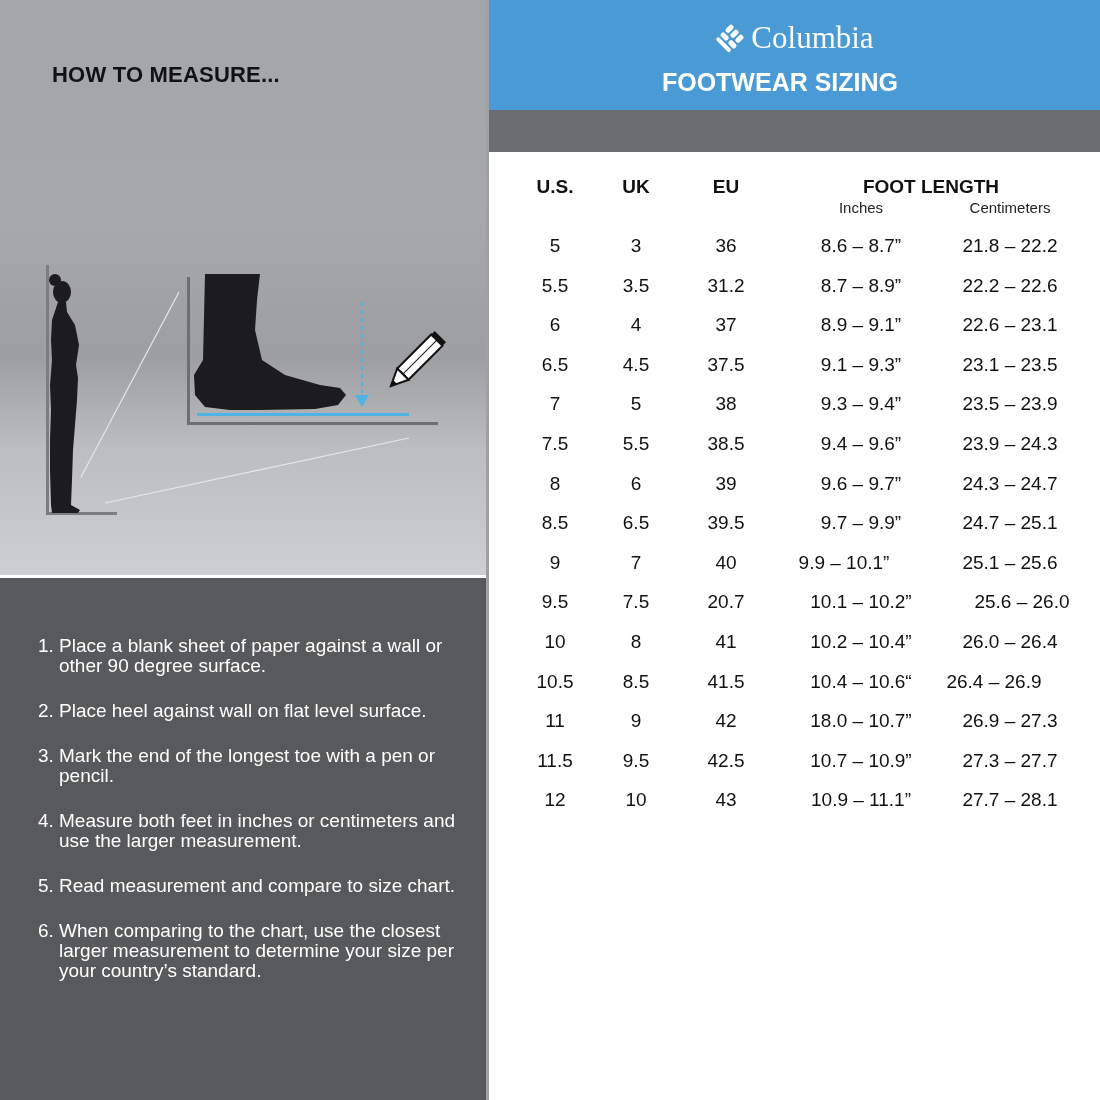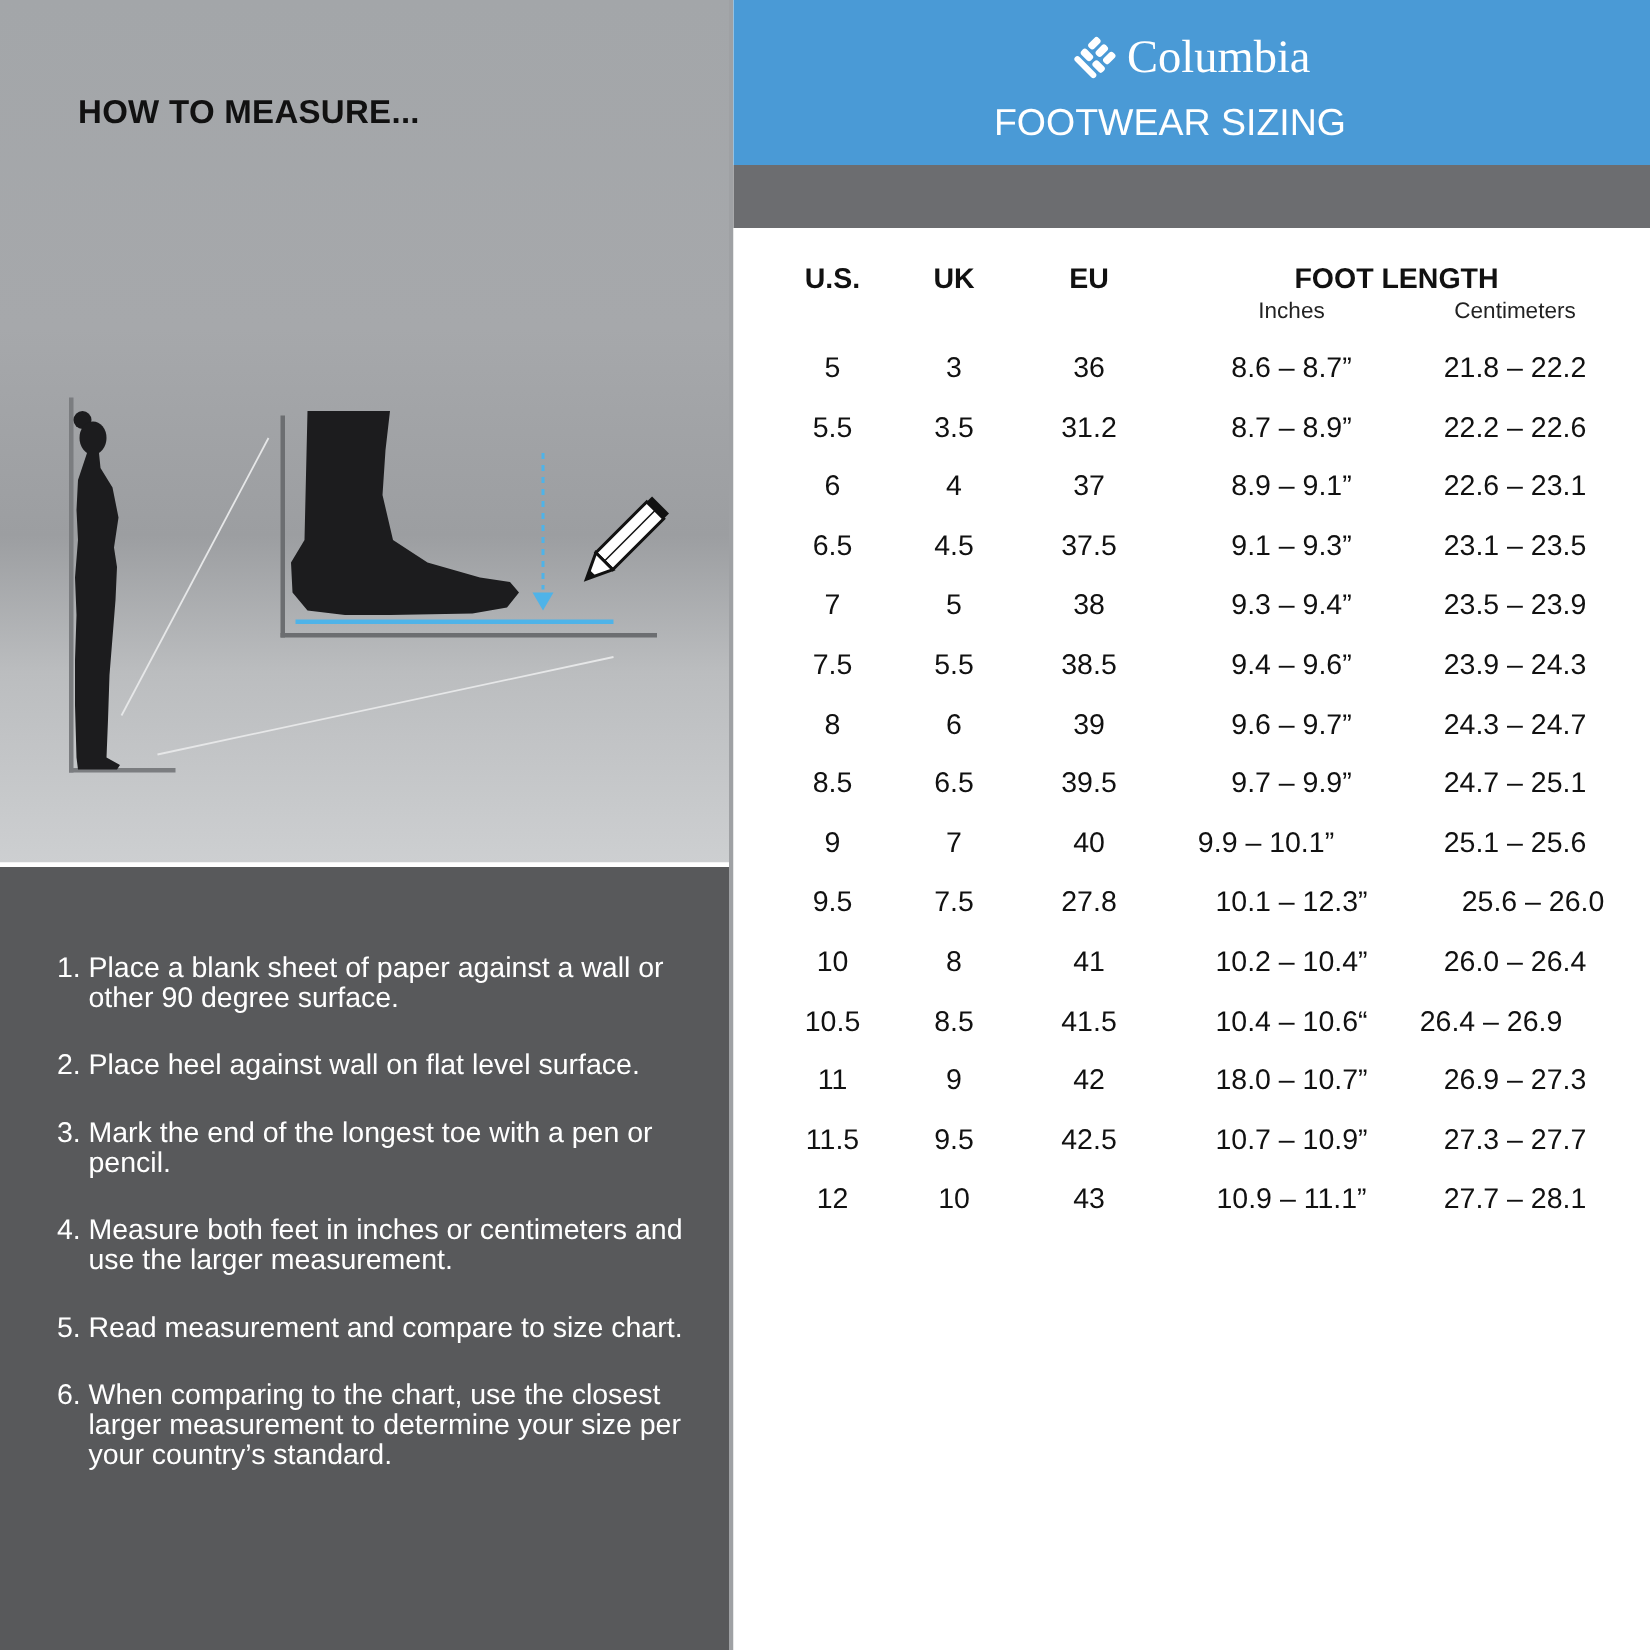--- a/index.html
+++ b/index.html
@@ -36,21 +36,21 @@
   .brand-bar {
     position: absolute; left: 0; top: 0; width: 611px; height: 110px; background: #4a9ad6;
   }
   .brand-logo {
     position: absolute; left: 0; top: 20px; width: 611px; text-align: center; color: #fff;
     display: flex; justify-content: center; align-items: center; gap: 4px;
   }
   .brand-name { font-family: "Liberation Serif", serif; font-size: 31px; color: #ffffff; }
   .sizing-title {
     position: absolute; left: 0; top: 68px; width: 582px; text-align: center;
-    font-family: "Liberation Sans", sans-serif; font-weight: normal; font-size: 25px; color: #ffffff;
+    font-family: "Liberation Sans", sans-serif; font-weight: bold; font-size: 25px; color: #ffffff;
   }
   .gender-bar {
     position: absolute; left: 0; top: 110px; width: 611px; height: 42px; background: #6c6d70;
   }
   .gender-title {
     position: absolute; left: 0; top: 117px; width: 611px; text-align: center;
     font-family: "Liberation Sans", sans-serif; font-weight: bold; font-size: 24px; color: #ffffff;
   }
   .col-head {
     position: absolute; top: 176px; font-family: "Liberation Sans", sans-serif;
@@ -232,22 +232,22 @@
     <div class="row">
       <span class="cell" style="left:66px">9</span>
       <span class="cell" style="left:147px">7</span>
       <span class="cell" style="left:237px">40</span>
       <span class="cell" style="left:355px">9.9 – 10.1”</span>
       <span class="cell" style="left:521px">25.1 – 25.6</span>
     </div>
     <div class="row">
       <span class="cell" style="left:66px">9.5</span>
       <span class="cell" style="left:147px">7.5</span>
-      <span class="cell" style="left:237px">27.8</span>
-      <span class="cell" style="left:372px">10.1 – 12.3”</span>
+      <span class="cell" style="left:237px">20.7</span>
+      <span class="cell" style="left:372px">10.1 – 10.2”</span>
       <span class="cell" style="left:533px">25.6 – 26.0</span>
     </div>
     <div class="row">
       <span class="cell" style="left:66px">10</span>
       <span class="cell" style="left:147px">8</span>
       <span class="cell" style="left:237px">41</span>
       <span class="cell" style="left:372px">10.2 – 10.4”</span>
       <span class="cell" style="left:521px">26.0 – 26.4</span>
     </div>
     <div class="row">

